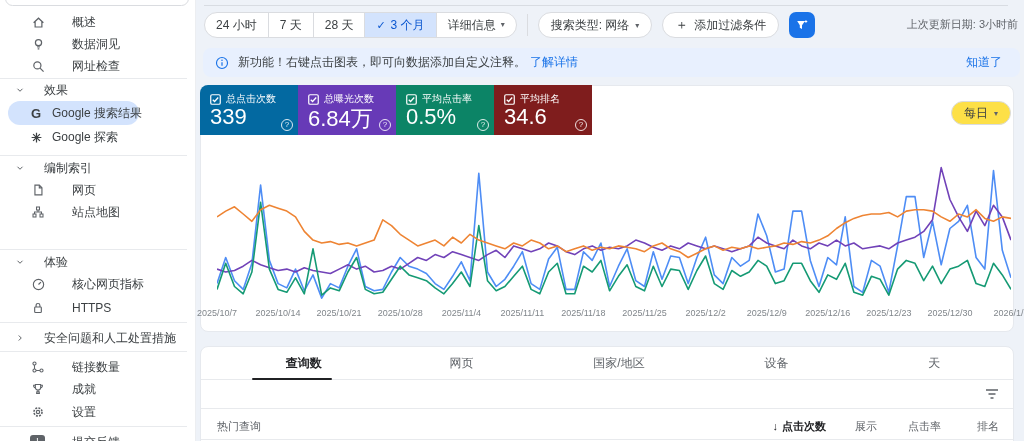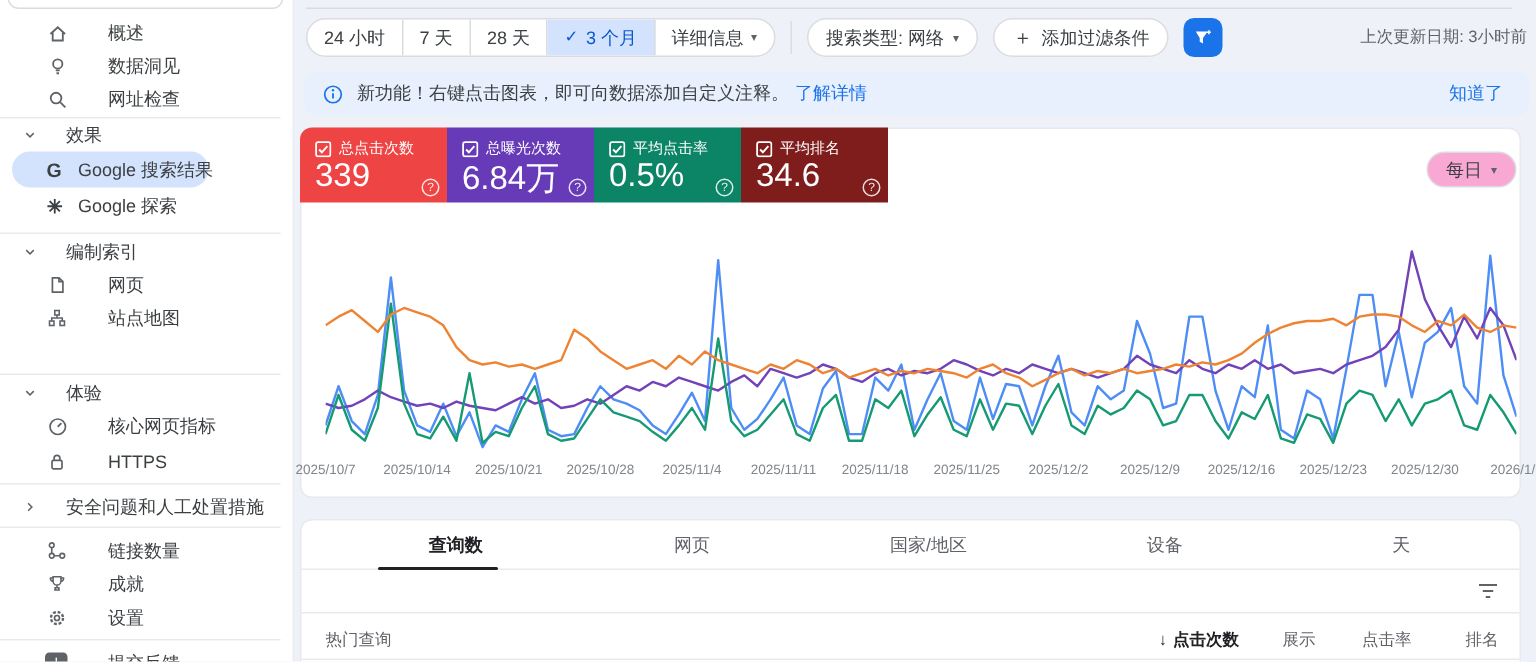--- a/index.html
+++ b/index.html
@@ -48,21 +48,21 @@
 
   
   .chart-card { position:absolute; left:4px; top:85px; width:814px; height:247px; background:#fff; border:1px solid #e6e9ee; border-radius:8px; }
   .tiles { position:absolute; left:-1px; top:-1px; display:flex; }
   .tile { width:98px; height:50px; position:relative; color:#fff; cursor:pointer; }
   .tile:first-child { border-top-left-radius:8px; }
   .tile-head { position:absolute; left:10px; top:7px; display:flex; align-items:center; gap:5px; }
   .tile-label { font-size:10px; color:#fff; white-space:nowrap; }
   .tile-value { position:absolute; left:10px; top:19px; font-size:22px; color:#fff; white-space:nowrap; }
   .tile-help { position:absolute; right:5px; bottom:4px; width:12px; height:12px; border:1px solid rgba(255,255,255,.85); border-radius:50%; font-size:8px; line-height:10px; text-align:center; color:rgba(255,255,255,.9); cursor:pointer; }
-  .gran-btn { position:absolute; left:750px; top:15px; width:60px; height:24px; border:1px solid #dadce0; border-radius:13px; background:#f9a8d4; display:flex; align-items:center; justify-content:center; gap:6px; font-size:12px; color:#3c4043; cursor:pointer; }
+  .gran-btn { position:absolute; left:750px; top:15px; width:60px; height:24px; border:1px solid #dadce0; border-radius:13px; background:#fde047; display:flex; align-items:center; justify-content:center; gap:6px; font-size:12px; color:#3c4043; cursor:pointer; }
   .plot { position:absolute; left:16px; top:70px; width:794px; height:145px; }
   .x-axis { position:absolute; left:16px; top:222px; width:794px; height:12px; }
   .x-lab { position:absolute; transform:translateX(-50%); font-size:9px; color:#80868b; white-space:nowrap; }
 
   
   .table-card { position:absolute; left:4px; top:346px; width:814px; height:110px; background:#fff; border:1px solid #e6e9ee; border-radius:8px 8px 0 0; }
   .tabs { position:absolute; left:0; right:0; top:0; height:33px; display:flex; border-bottom:1px solid #e8eaed; }
   .tab { flex:1; display:flex; align-items:center; justify-content:center; font-size:12px; color:#5f6368; cursor:pointer; position:relative; }
   .tab.active { color:#202124; font-weight:bold;padding-left:24px; }
   .tab-underline { position:absolute; bottom:-1px; left:50%; transform:translateX(-50%); width:80px; height:2px; background:#202124; border-radius:1px; }
@@ -293,21 +293,21 @@
         <path d="M8 7v4" stroke="#1a73e8" stroke-width="1.4"></path>
         <circle cx="8" cy="4.8" r="0.9" fill="#1a73e8"></circle>
       </svg>
     <span class="banner-text">新功能！右键点击图表，即可向数据添加自定义注释。</span>
     <span class="banner-link">了解详情</span>
     <span class="banner-dismiss">知道了</span>
   </div>
 
   <div class="chart-card">
     <div class="tiles">
-      <div class="tile" style="background: #ef4444;">
+      <div class="tile" style="background: #0369a1;">
         <div class="tile-head">
             <svg class="ic" width="11" height="11" viewBox="0 0 12 12">
               <rect x="0.8" y="0.8" width="10.4" height="10.4" rx="1.5" fill="none" stroke="#fff" stroke-width="1.3"></rect>
               <path d="M3 6.2l2 2 4-4.4" fill="none" stroke="#fff" stroke-width="1.4"></path>
             </svg>
             <span class="tile-label">总点击次数</span>
           </div>
         <div class="tile-value">339</div>
         <div class="tile-help">?</div>
       </div>

